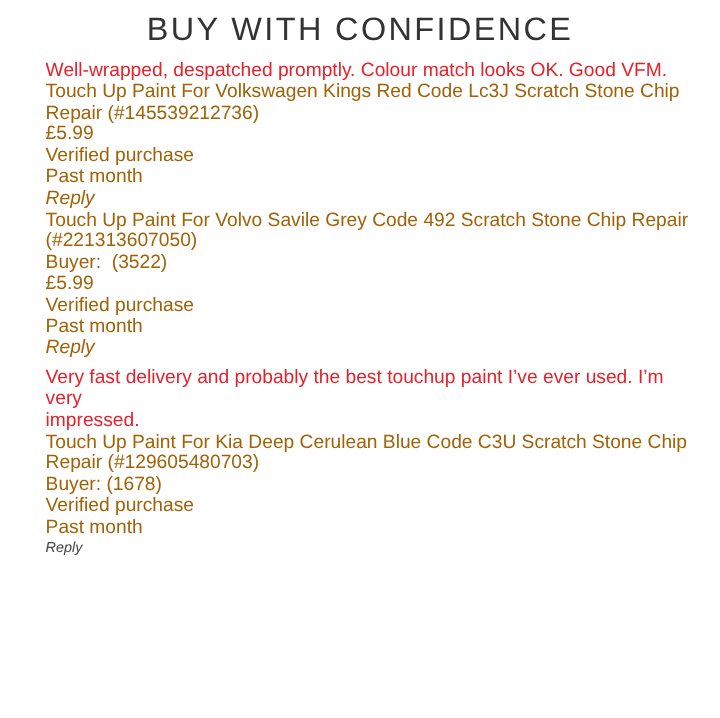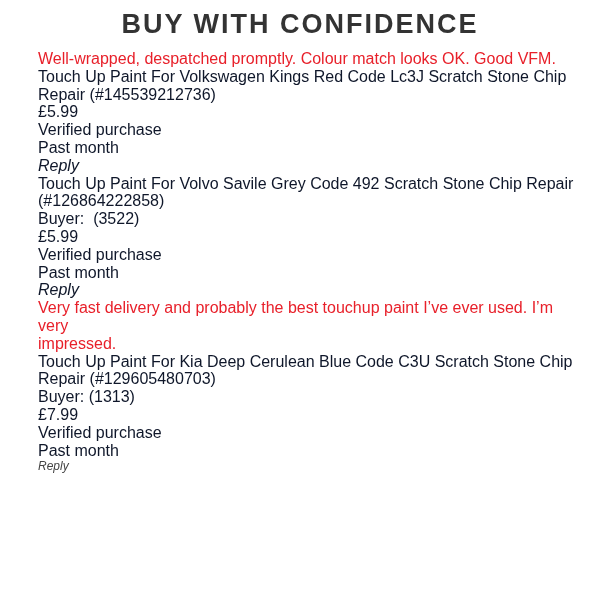--- a/index.html
+++ b/index.html
@@ -15,39 +15,40 @@
     color: #3d3d3d;
   }
   .page {
     padding-top: 12px;
   }
   .title {
     margin: 0;
     text-align: center;
     font-size: 27px;
     line-height: 25px;
-    font-weight: 700;
+    font-weight: 400;
     letter-spacing: 2px;
     color: #333333;
   }
   .title .title-line {
     display: block;
     white-space: pre;
   }
   .feed {
     margin: 13px 24px 0 38px;
   }
   .line {
     font-size: 16px;
     line-height: 17.8px;
     white-space: pre-wrap;
-    color: #0f172a;
+    color: #a16207;
   }
   .line.comment {
     color: #e8202a;
+    margin-top: 7px;
   }
   .line.reply {
     cursor: pointer;
     font-style: italic;
   }
   .line.reply.small {
     font-size: 12px;
     line-height: 14px;
     color: #444444;
   }
@@ -68,35 +69,34 @@
       <div class="line item">Touch Up Paint For Volkswagen Kings Red Code Lc3J Scratch Stone Chip
 Repair (#145539212736)</div>
       <div class="line price">£5.99</div>
       <div class="line verified">Verified purchase</div>
       <div class="line period">Past month</div>
       <div class="line reply">Reply</div>
     </section>
 
     <section class="entry">
       <div class="line item">Touch Up Paint For Volvo Savile Grey Code 492 Scratch Stone Chip Repair
-(#126864222858)</div>
+(#221313607050)</div>
       <div class="line buyer">Buyer:  (3522)</div>
       <div class="line price">£5.99</div>
       <div class="line verified">Verified purchase</div>
       <div class="line period">Past month</div>
       <div class="line reply">Reply</div>
     </section>
 
     <section class="entry">
       <div class="line comment">Very fast delivery and probably the best touchup paint I’ve ever used. I’m very
 impressed.</div>
       <div class="line item">Touch Up Paint For Kia Deep Cerulean Blue Code C3U Scratch Stone Chip
 Repair (#129605480703)</div>
-      <div class="line buyer">Buyer: (1313)</div>
-      <div class="line price">£7.99</div>
+      <div class="line buyer">Buyer: (1678)</div>
       <div class="line verified">Verified purchase</div>
       <div class="line period">Past month</div>
       <div class="line reply small">Reply</div>
     </section>
 
   </main>
 
 </div>
 
 </body></html>

